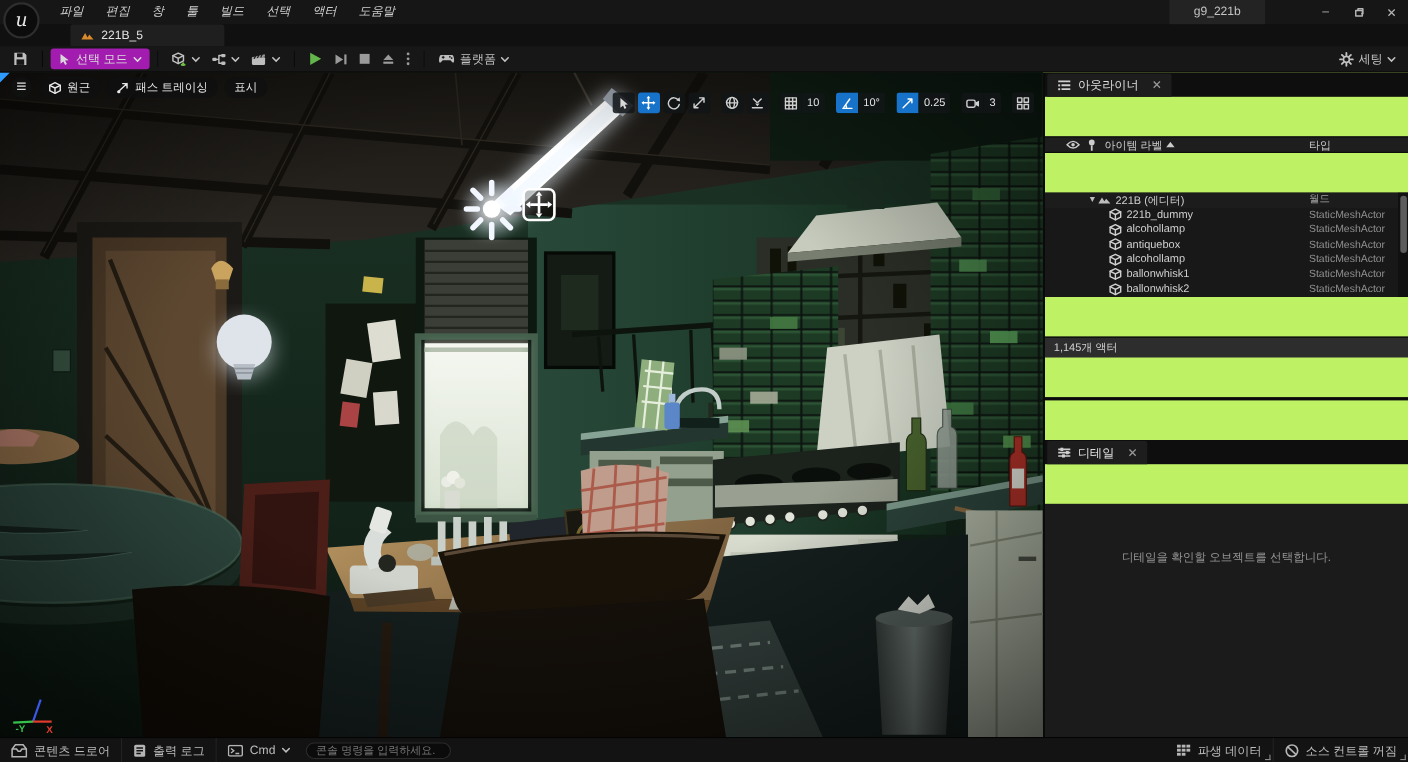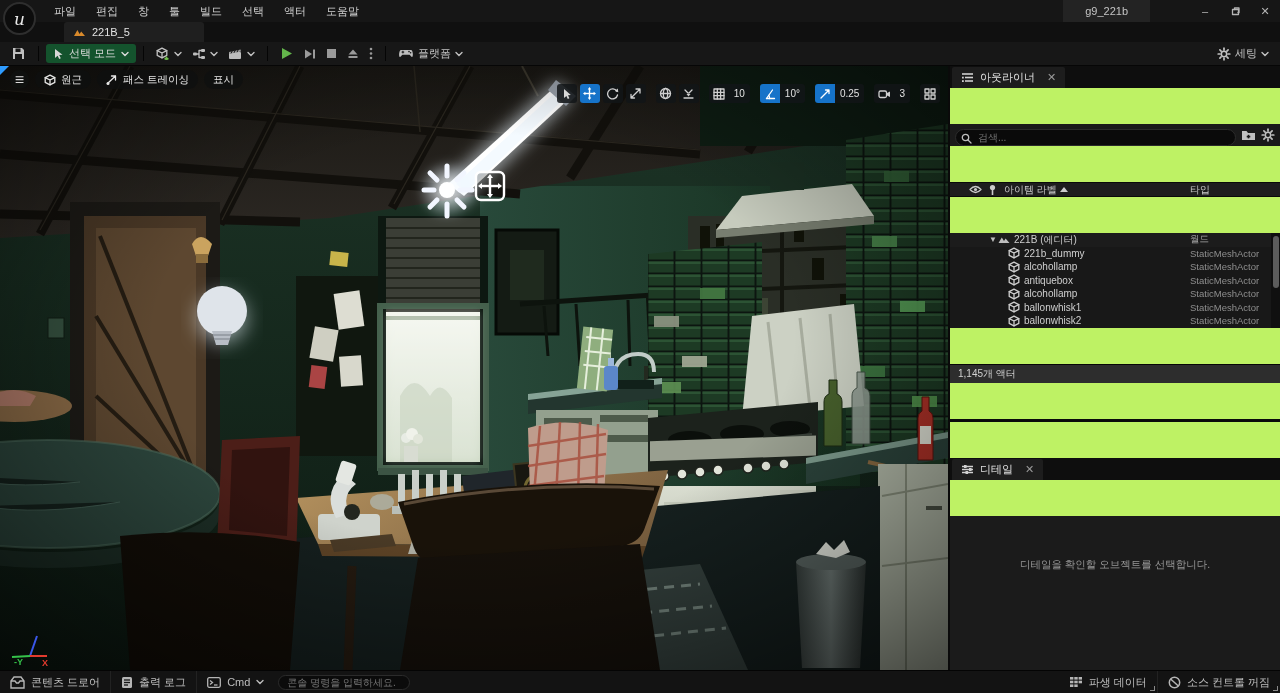--- a/index.html
+++ b/index.html
@@ -2,32 +2,32 @@
 <html><head>
 <meta charset="utf-8">
 <style>
   html,body{margin:0;padding:0;background:#000;}
   *{box-sizing:border-box;font-family:"Liberation Sans",sans-serif;}
   .window{width:1280px;height:693px;background:#141414;display:flex;flex-direction:column;overflow:hidden;position:relative;color:#c8c8c8;}
   
   .titlebar{height:22px;background:#161616;display:flex;align-items:center;position:relative;flex:0 0 22px;}
   .uelogo{position:absolute;left:3px;top:2px;width:33px;height:33px;border-radius:50%;background:#0c0c0c;border:2px solid #2e2e2e;z-index:5;display:flex;align-items:center;justify-content:center;color:#e8e8e8;font-family:"DejaVu Serif",serif;font-style:italic;font-size:17px;}
   .menu{display:flex;margin-left:44px;}
-  .menu .mitem{padding:0 10px;font-size:11px;color:#cfcfcf;line-height:22px;cursor:default;}
+  .menu .mitem{padding:0 10px;font-size:11px;color:#cfcfcf;line-height:22px;cursor:default;font-style:italic;}
   .titlebar-right{margin-left:auto;display:flex;align-items:center;height:22px;text-align:right;}
   .doc-title{background:#232323;height:22px;padding:0 22px;font-size:11px;color:#c4c4c4;display:flex;align-items:center;}
   .wctl{width:30px;height:22px;display:flex;align-items:center;justify-content:center;color:#b5b5b5;font-size:11px;}
   
   .tabrow{height:20px;background:#101010;display:flex;flex:0 0 20px;}
   .leveltab{margin-left:64px;width:140px;background:#1f1f1f;border-radius:3px 3px 0 0;display:flex;align-items:center;gap:6px;padding:0 9px;font-size:11px;color:#e2e2e2;}
   
   .toolbar{height:24px;background:#171717;border-bottom:1px solid #060606;display:flex;align-items:center;flex:0 0 24px;padding:0 6px;}
   .tsep{width:1px;height:15px;background:#2c2c2c;margin:0 7px;border-left:1px solid #050505;}
   .tbtn{display:flex;align-items:center;gap:4px;color:#c2c2c2;font-size:11px;padding:0 5px;height:20px;border-radius:3px;}
-  .pillbtn{background:#14532d;border-radius:3px;padding:0 7px;height:19px;display:flex;align-items:center;gap:5px;font-size:11px;color:#dadada;text-align:right;}
+  .pillbtn{background:#a21caf;border-radius:3px;padding:0 7px;height:19px;display:flex;align-items:center;gap:5px;font-size:11px;color:#dadada;text-align:right;}
   .chev{display:inline-block;}
   .toolbar-right{margin-left:auto;display:flex;align-items:center;}
   
   .main{flex:1;display:flex;min-height:0;}
   .viewport{width:948px;position:relative;background:#0a120d;overflow:hidden;flex:0 0 948px;}
   .viewport svg.scene{position:absolute;inset:0;display:block;}
   .corner-tri{position:absolute;left:0;top:0;width:0;height:0;border-top:9px solid #2e9bff;border-right:9px solid transparent;z-index:4;}
   .vp-toolbar{position:absolute;top:4px;left:10px;display:flex;gap:6px;z-index:6;align-items:center;}
   .vp-circle{width:19px;height:19px;border-radius:50%;background:rgba(16,18,17,.78);display:flex;align-items:center;justify-content:center;color:#dcdcdc;}
   .vp-pill{height:19px;border-radius:10px;background:rgba(14,16,15,.78);display:flex;align-items:center;gap:5px;padding:0 9px;font-size:10.5px;color:#e6e6e6;}
@@ -835,43 +835,20 @@
                 <line x1="4" y1="5.5" x2="12" y2="5.5"></line>
                 <line x1="4" y1="9" x2="12" y2="9"></line>
               </g>
               <rect x="1" y="4.7" width="1.8" height="1.8" fill="#d0d0d0"></rect>
               <rect x="1" y="8.2" width="1.8" height="1.8" fill="#d0d0d0"></rect>
             </svg>
           <span>아웃라이너</span>
           <span class="x">✕</span>
         </div>
       </div>
-      <div class="searchrow">
-        <div class="searchbox">
-          <span class="mag"><svg width="11" height="11">
-                <circle cx="4.5" cy="4.5" r="3.2" class="s"></circle>
-                <line x1="7" y1="7" x2="10" y2="10" class="s"></line>
-              </svg></span>
-          <input placeholder="검색..." style="">
-        </div>
-        <span class="picon">
-            <svg width="15" height="12">
-              <path d="M1 2 h4.5 l1.5 2 H14 v7 H1 Z" fill="#c0c0c0"></path>
-              <g stroke="#171717" stroke-width="1.6">
-                <line x1="7.5" y1="5.8" x2="7.5" y2="9.4"></line>
-                <line x1="5.7" y1="7.6" x2="9.3" y2="7.6"></line>
-              </g>
-            </svg>
-          </span>
-        <span class="picon">
-            <svg width="14" height="14">
-              <use href="#igear"></use>
-            </svg>
-          </span>
-      </div>
       <div class="ohdr">
         <span class="c-eye">
             <svg width="13" height="9">
               <path d="M1 4.5 Q6.5 -1.5 12 4.5 Q6.5 10.5 1 4.5 Z" class="s"></path>
               <circle cx="6.5" cy="4.5" r="1.6" fill="currentColor"></circle>
             </svg>
           </span>
         <span class="c-pin">
             <svg width="9" height="12">
               <circle cx="4.5" cy="3.5" r="2.6" fill="currentColor"></circle>

